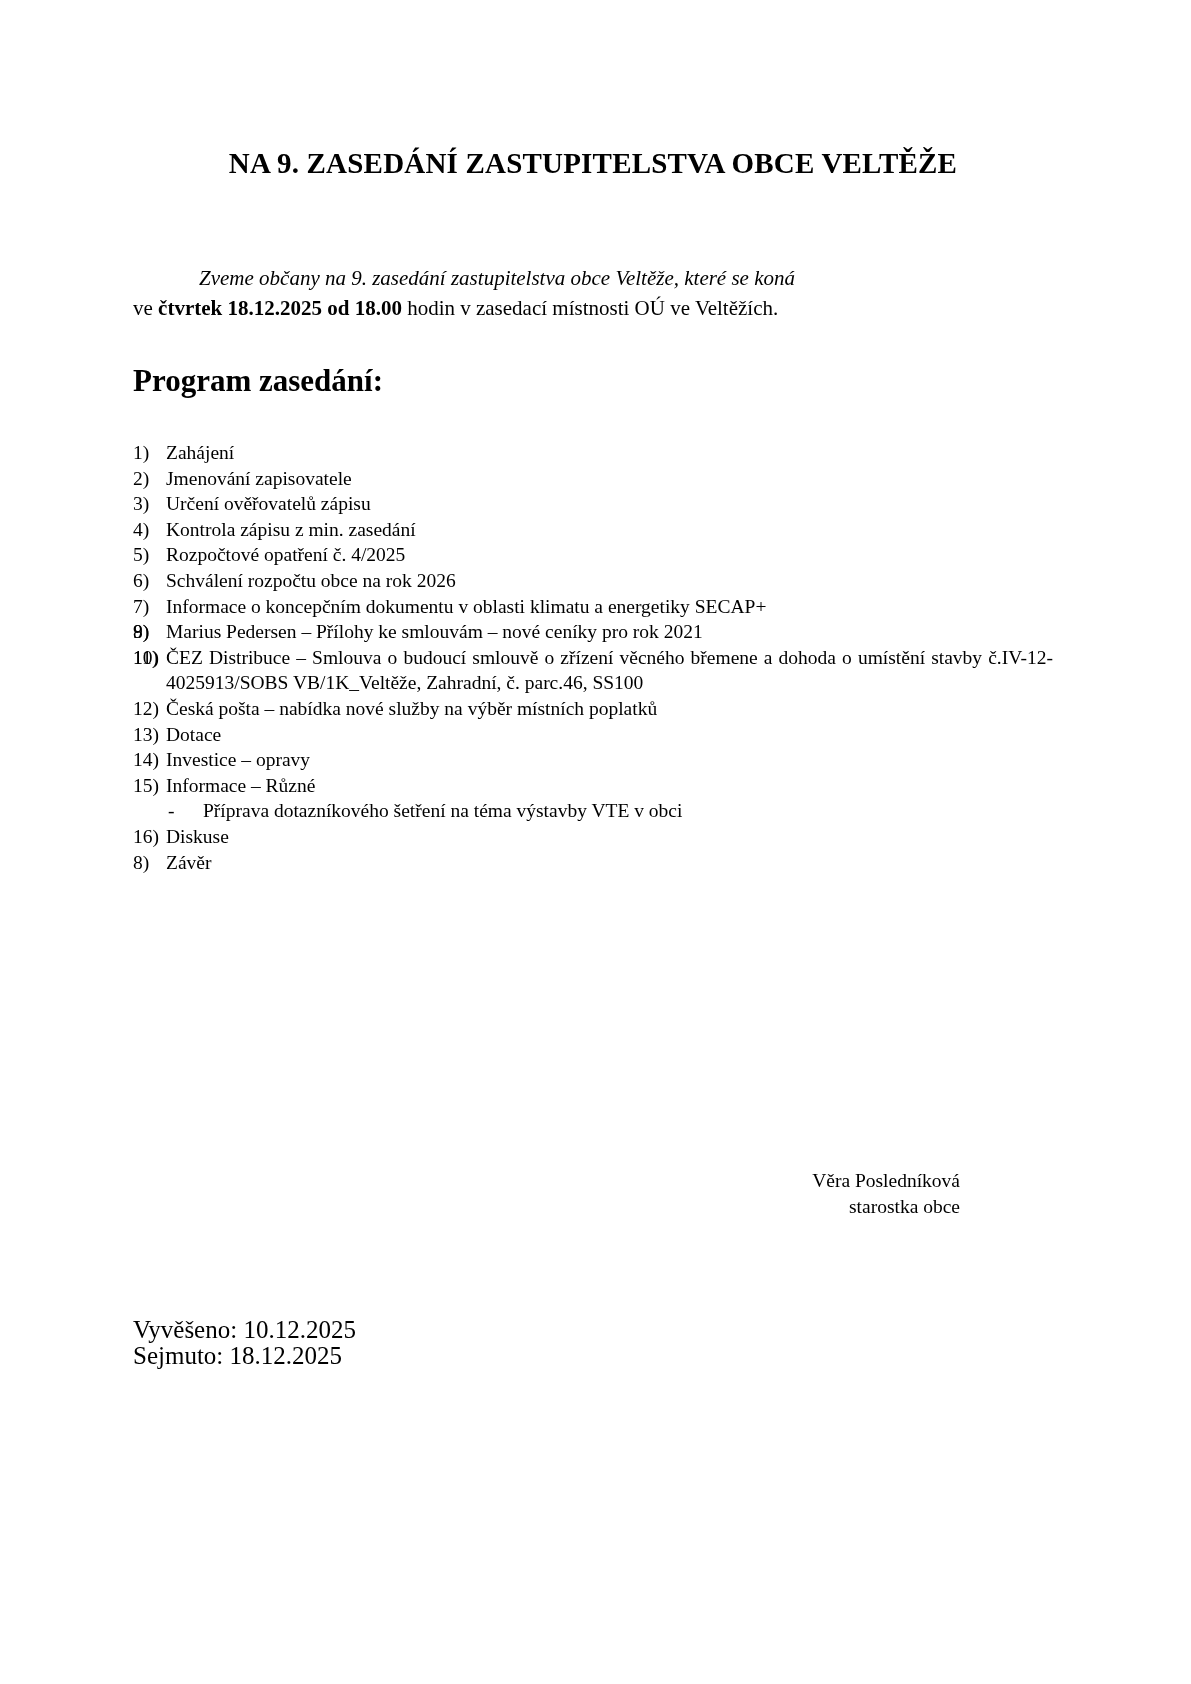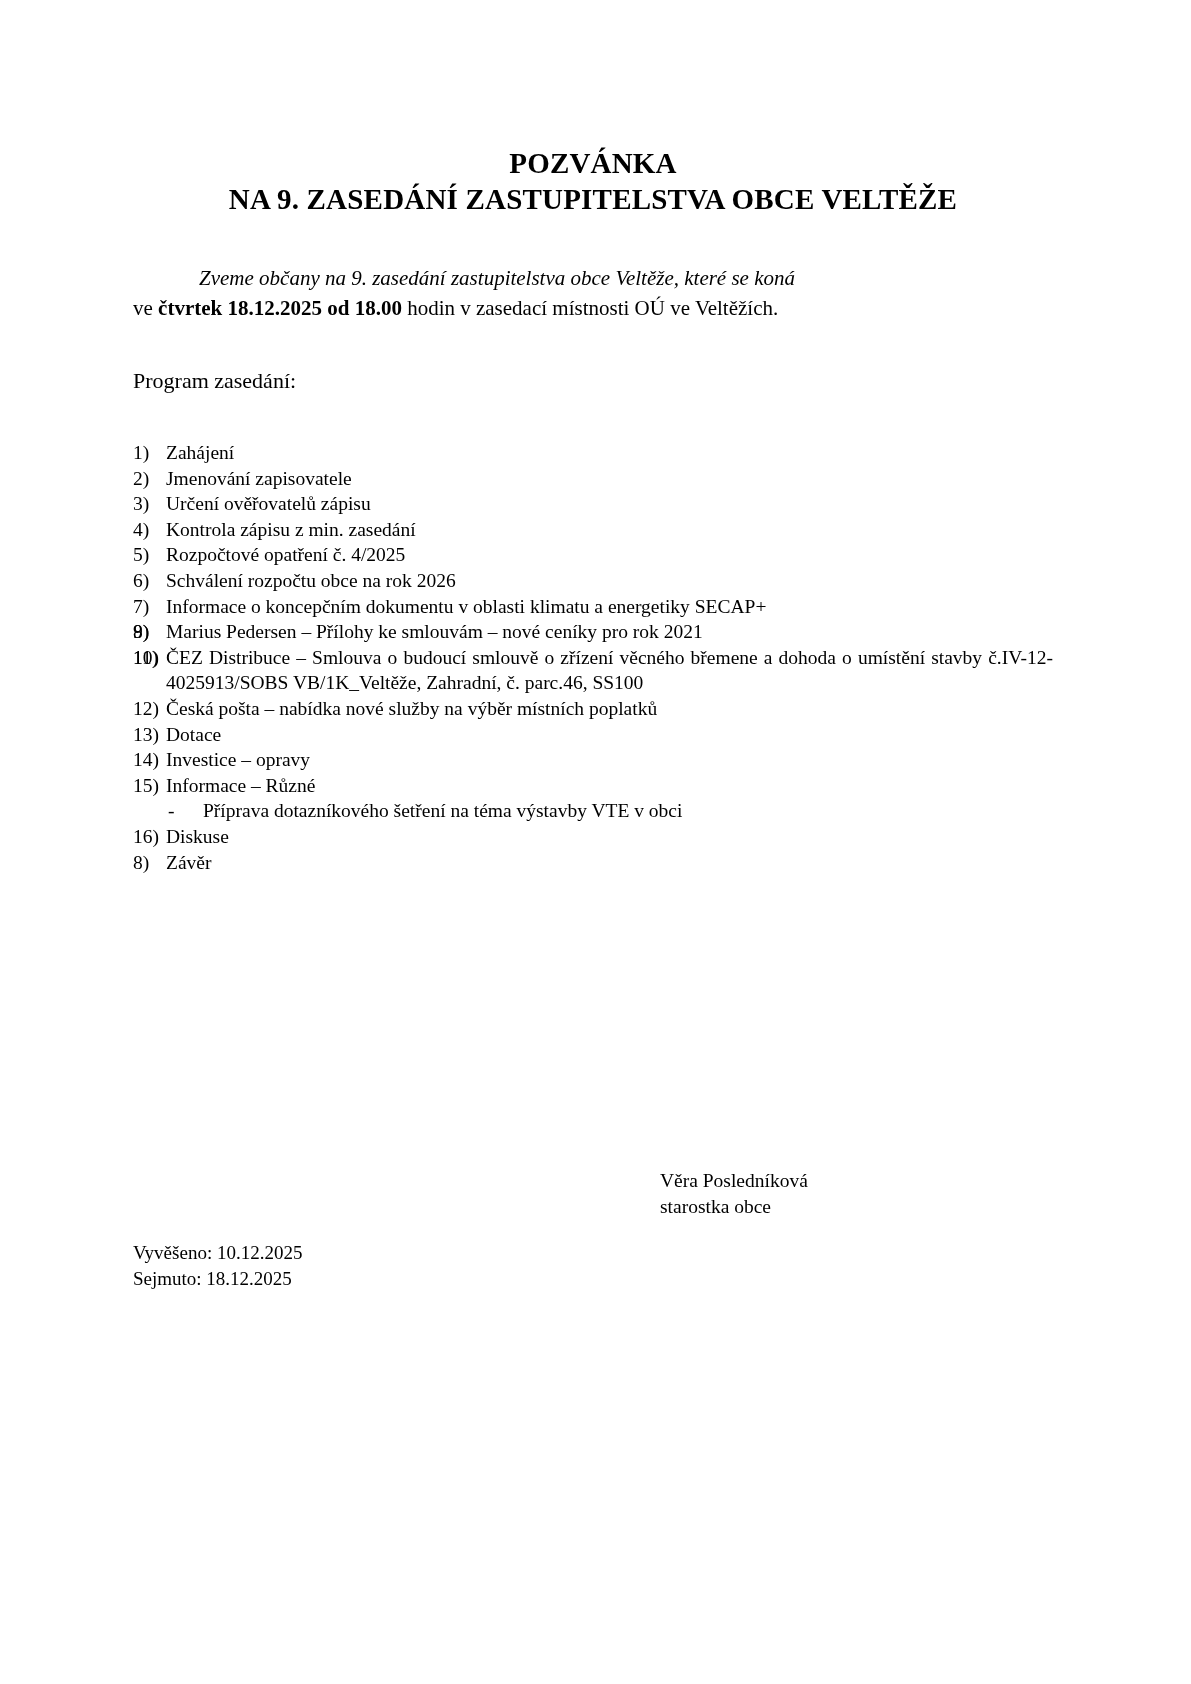--- a/index.html
+++ b/index.html
@@ -41,22 +41,22 @@
       font-size: 21px;
       line-height: 30px;
     }
     .intro .l1 { padding-left: 66px; display: block; font-style: italic; }
     .intro .l2 { display: block; }
     .intro b { font-weight: bold; margin-top: 40px; }
     .program-heading {
       position: absolute;
       left: 133px;
       top: 363px;
-      font-size: 22px;
-      font-weight: normal;
+      font-size: 31px;
+      font-weight: bold;
       line-height: 36px;
     }
     .agenda {
       position: absolute;
       left: 133px;
       top: 440px;
       width: 920px;
       font-size: 19.5px;
       line-height: 25.6px;
       margin: 0;
@@ -78,39 +78,38 @@
       padding-left: 70px;
     }
     .agenda li.sub .num {
       left: 35px;
     }
     .signature {
       position: absolute;
       left: 660px;
       width: 300px;
       top: 1168px;
-      text-align: left;
+      text-align: right;
       font-size: 19.5px;
       line-height: 26px;
     }
     .posted {
       position: absolute;
       left: 133px;
-      top: 1240px;
-      font-size: 19px;
+      top: 1317px;
+      font-size: 25px;
       line-height: 26px;
     }
   </style>
 </head>
 <body>
 
 <div class="page">
 
   <div class="title">
-    <div>POZVÁNKA</div>
     <div>NA 9. ZASEDÁNÍ ZASTUPITELSTVA OBCE VELTĚŽE</div>
   </div>
 
   <div class="intro">
     <span class="l1">Zveme občany na 9. zasedání zastupitelstva obce Veltěže, které se koná</span>
     <span class="l2"><span>ve </span><b>čtvrtek 18.12.2025 od 18.00</b><span> hodin v zasedací místnosti OÚ ve Veltěžích.</span></span>
   </div>
 
   <div class="program-heading">Program zasedání:</div>
 

